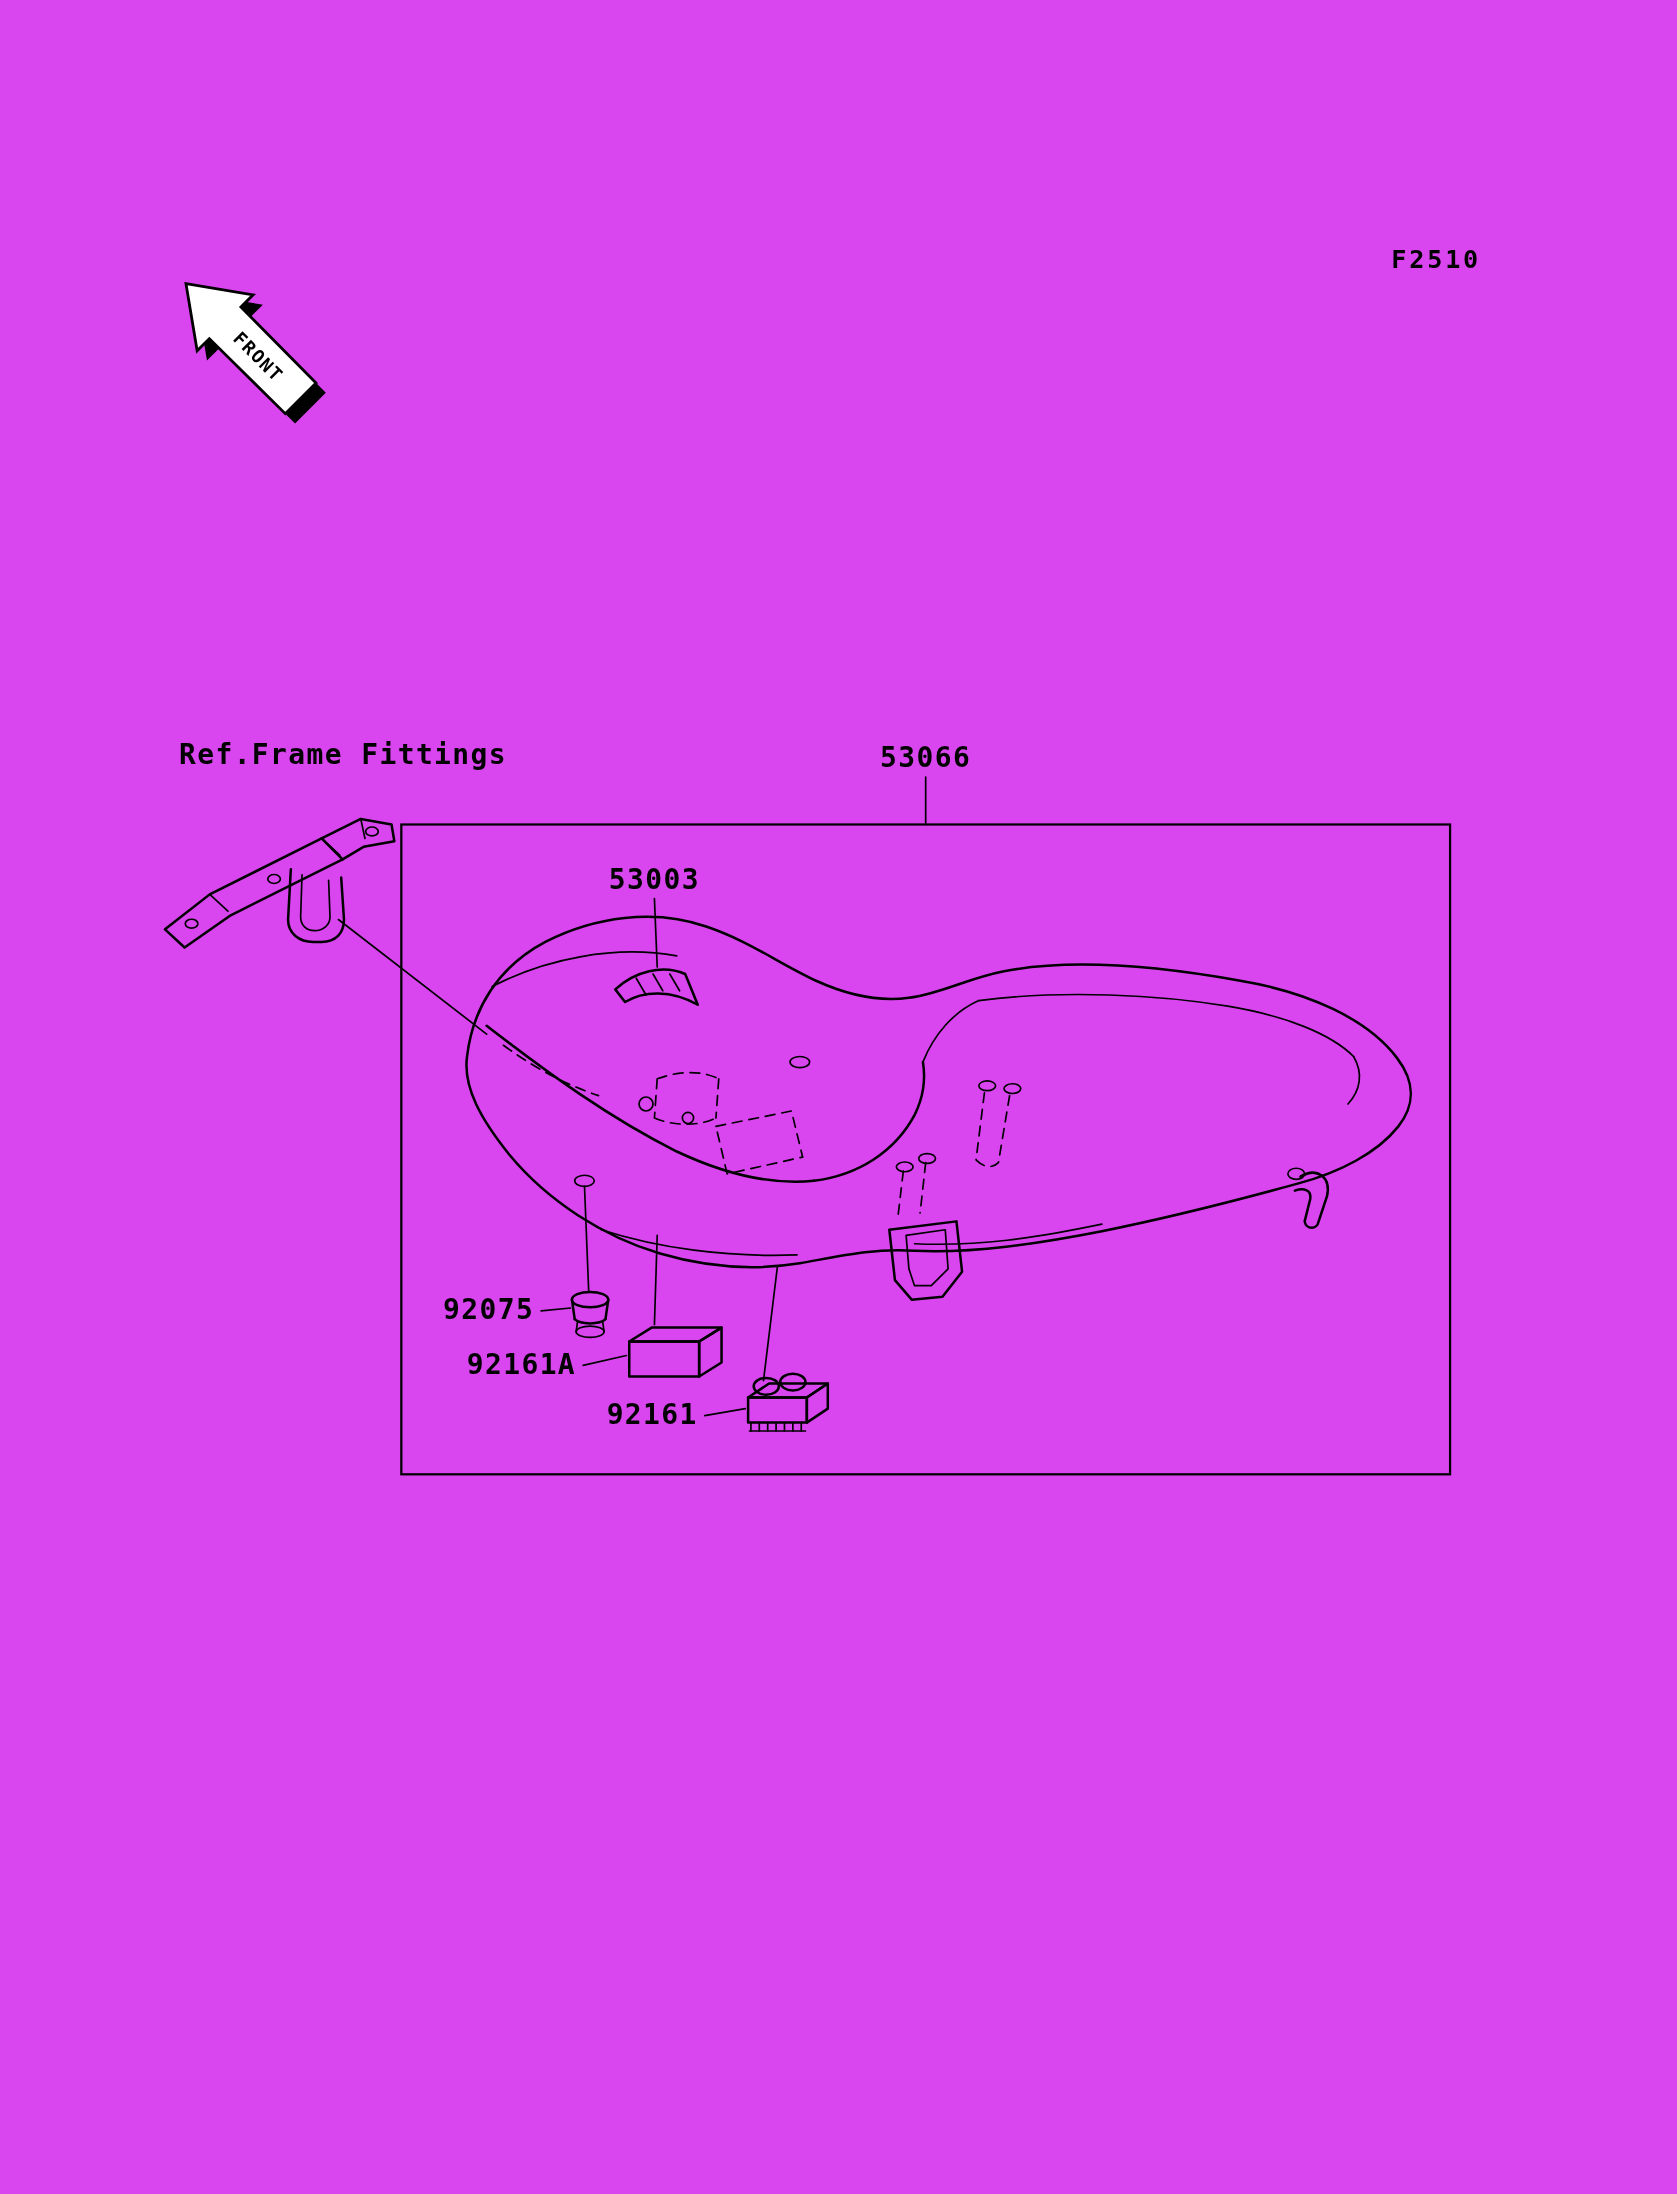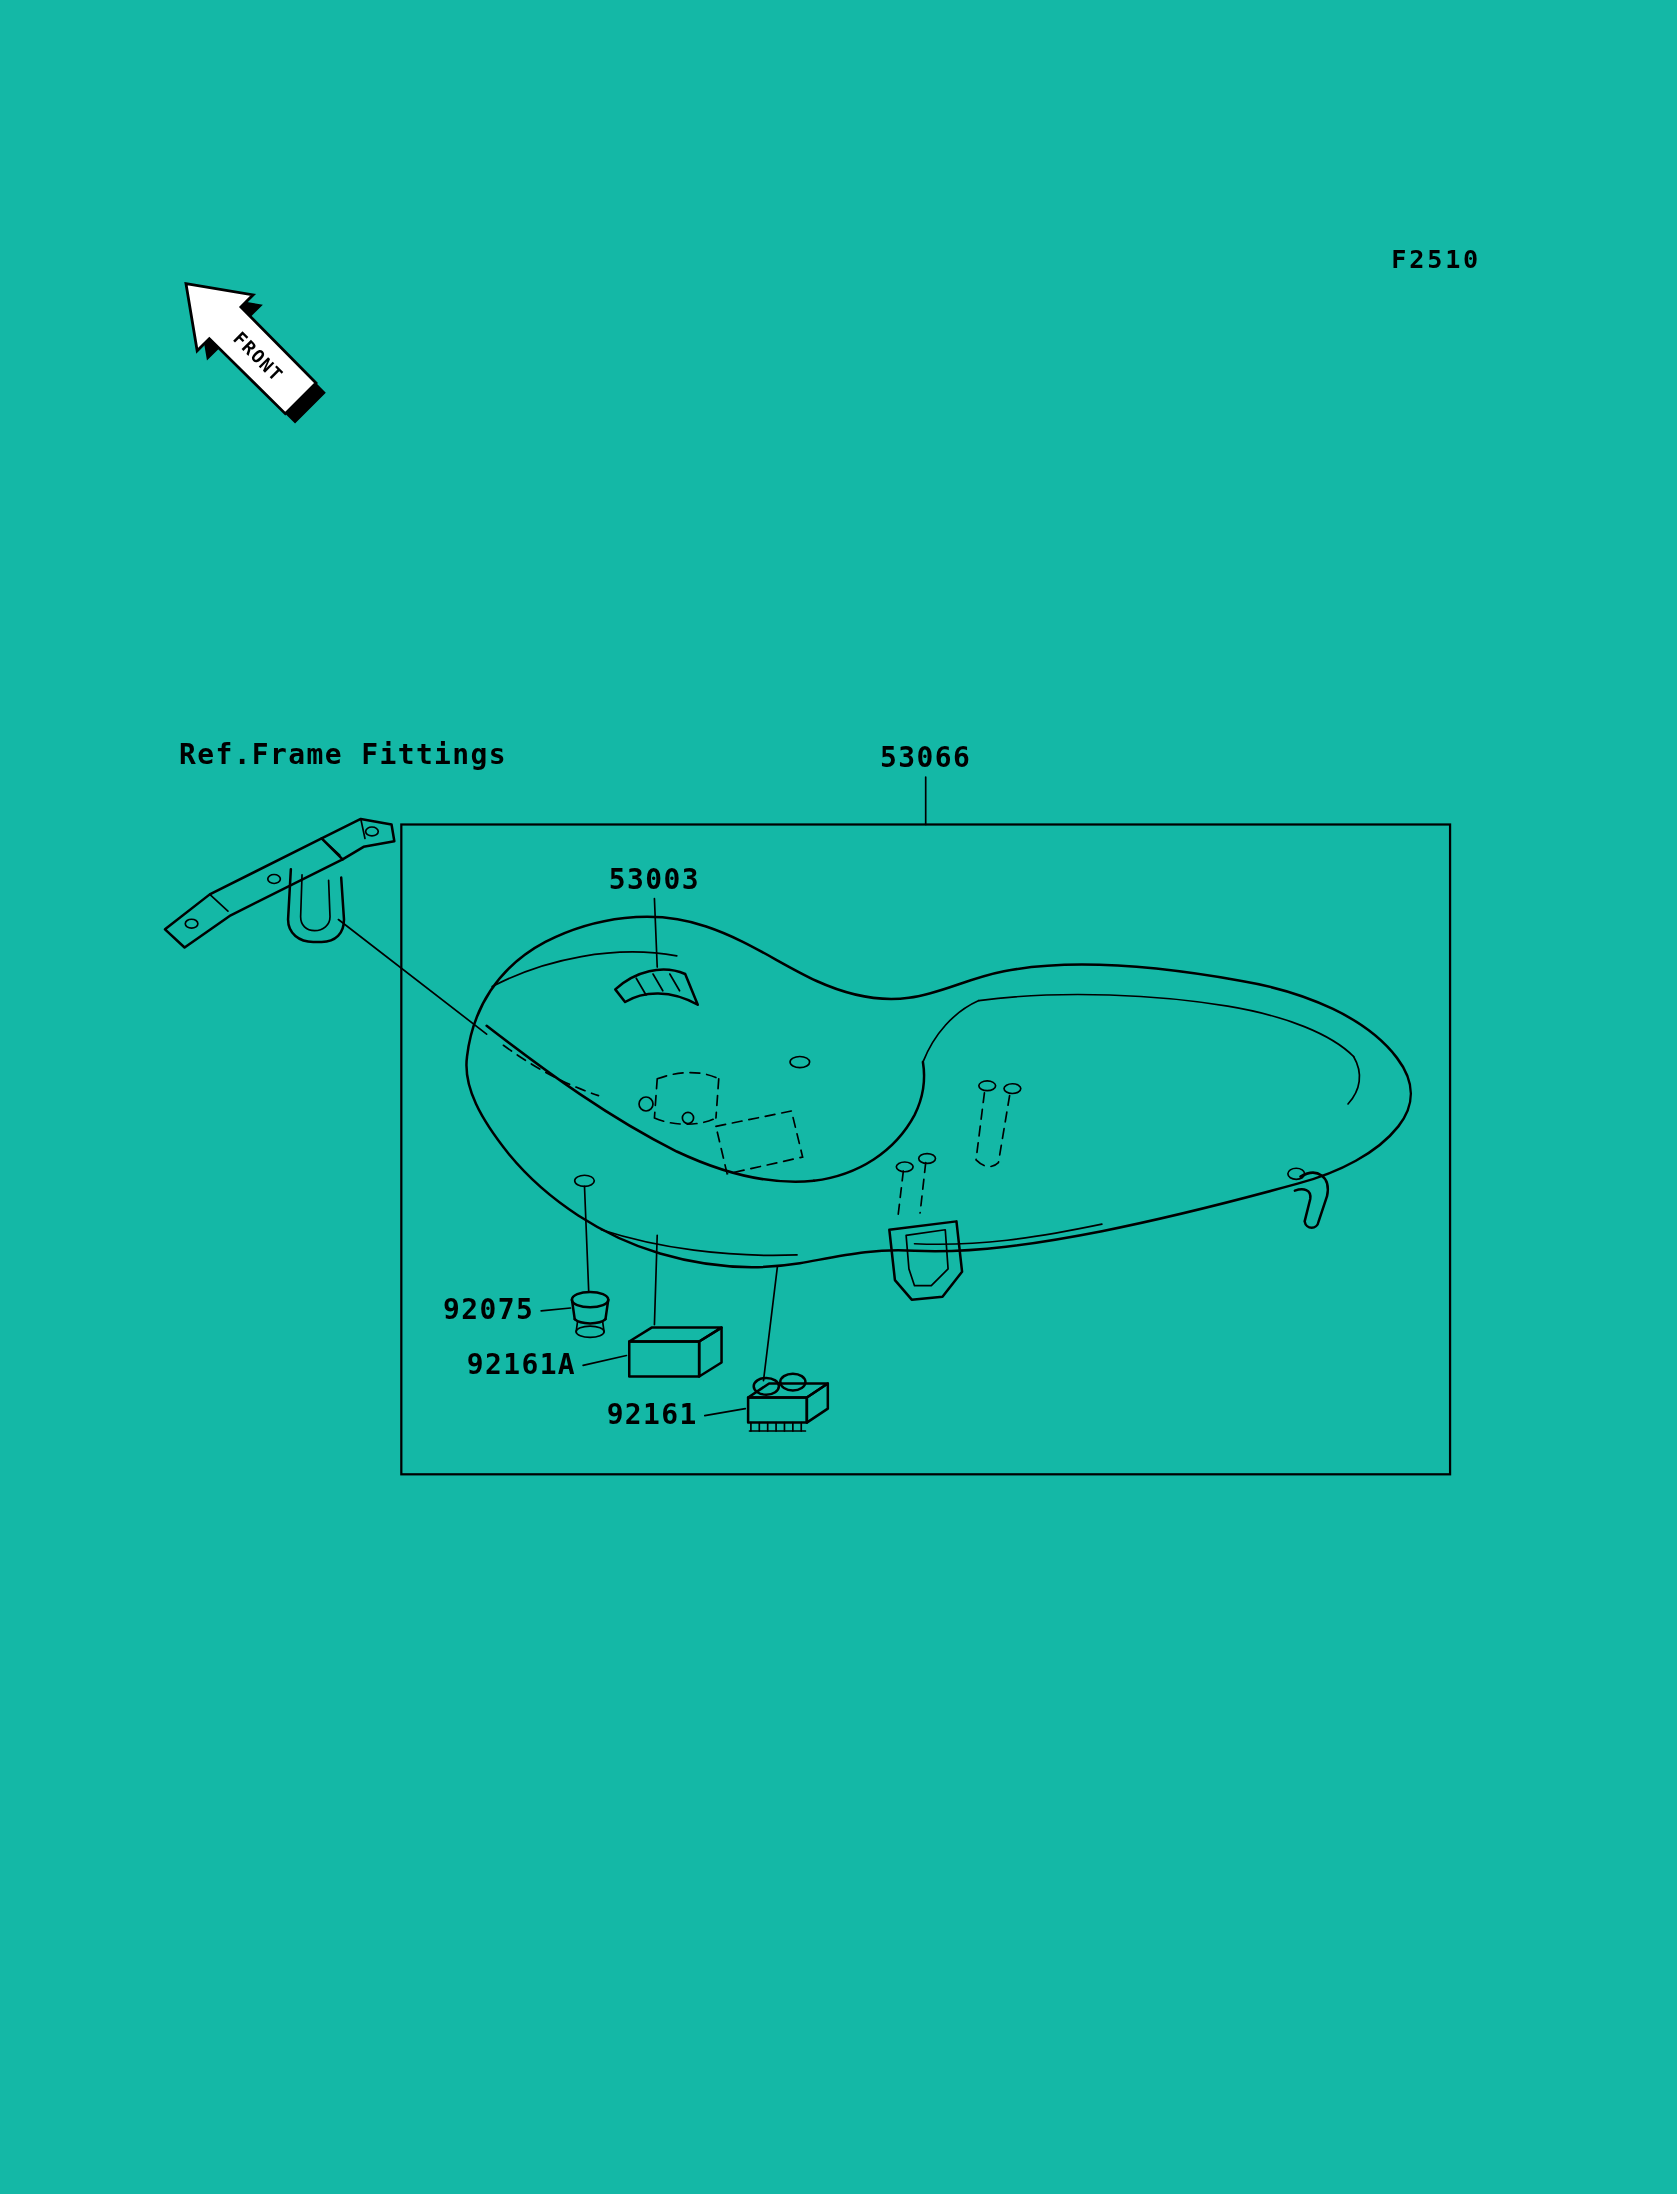--- a/index.html
+++ b/index.html
@@ -4,21 +4,21 @@
 <style>
   html, body {
     margin: 0;
     padding: 0;
     background: #ffffff;
   }
   .page {
     position: relative;
     width: 1678px;
     height: 2194px;
-    background: #14b8a6;
+    background: #d946ef;
     overflow: hidden;
   }
   svg.diagram {
     display: block;
     width: 100%;
     height: 100%;
   }
   svg text {
     font-family: "DejaVu Sans Mono", "Liberation Mono", monospace;
     fill: #000000;

